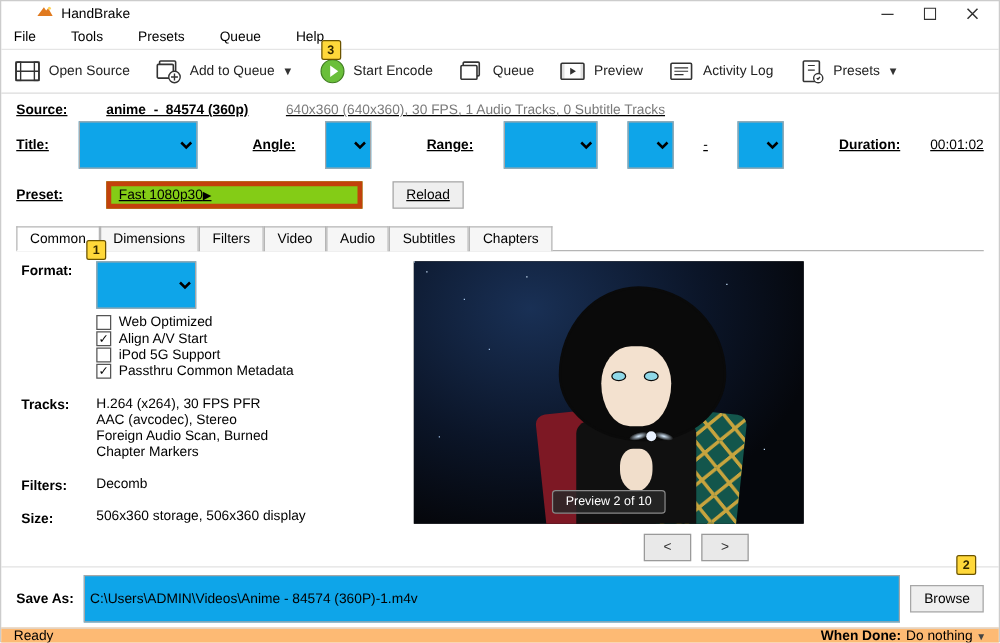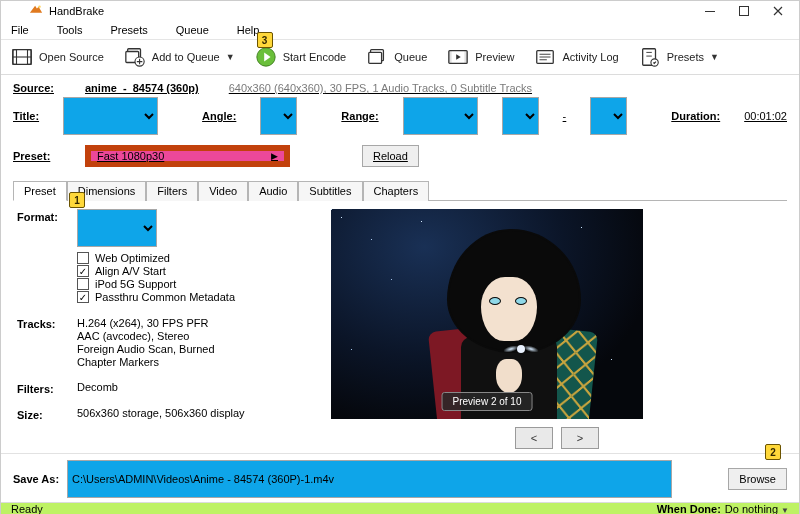--- a/index.html
+++ b/index.html
@@ -15,22 +15,22 @@
   .tbtn { display: flex; align-items: center; gap: 6px; padding: 4px 10px; color: #222; }
   .tbtn .ticon { width: 22px; height: 22px; display: inline-flex; align-items: center; justify-content: center; }
   .tlabel { white-space: nowrap; }
   .tcaret { font-size: 9px; color: #333; }
   .callout { position: absolute; width: 16px; height: 16px; background: #ffd83a; border: 1px solid #6b5300; border-radius: 2px; display: flex; align-items: center; justify-content: center; font-weight: 600; font-size: 10px; color: #332800; }
   .section { padding: 4px 12px; }
   .row { display: flex; align-items: center; gap: 24px; margin: 3px 0; text-decoration: underline; }
   .lbl { font-weight: 700; display: inline-block; }
   .subtle { color: #7a7a7a; }
   select, input[type=text] { border: 1px solid #a7a7a7; background: #0ea5e9; height: 20px; padding: 18px 4px; font-family: inherit; }
-  button.wbtn { border: 1px solid #a7a7a7; background: #efefef; height: 22px; padding: 2px 10px; font-family: inherit; margin-left: 48px; }
-  .presetbox { display: inline-flex; align-items: center; border: 6px solid #c2410c; background: #ec4899; height: 22px; width: 205px; padding: 0 6px; justify-content: space-between; }
+  button.wbtn { border: 1px solid #a7a7a7; background: #efefef; height: 22px; padding: 2px 10px; font-family: inherit; }
+  .presetbox { display: inline-flex; align-items: center; border: 4px solid #c2410c; background: #84cc16; height: 22px; width: 205px; padding: 0 6px; justify-content: flex-start; }
   .tabs { display: flex; border-bottom: 1px solid #b5b5b5; margin: 6px 12px 0 12px; position: relative; }
   .tab { border: 1px solid #b5b5b5; border-bottom: none; padding: 3px 10px; background: #f6f6f6; margin-right: 0px; position: relative; top: 1px; }
   .tab.active { background: #fff; border-bottom: 1px solid #fff; }
   .tabbody { margin: 0 12px; border: none; padding: 8px 4px 4px 4px; display: flex; gap: 14px; }
   .leftcol { width: 300px; }
   .fieldrow { display: flex; align-items: flex-start; margin-bottom: 4px; }
   .fieldrow .flabel { width: 60px; font-weight: 700; padding-top: 2px; }
   .chk { display: flex; align-items: center; gap: 6px; margin: 1px 0 1px 0; padding-left: 0; }
   .chkbox { width: 12px; height: 12px; border: 1px solid #555; display: inline-flex; align-items: center; justify-content: center; font-size: 10px; }
   .trackline { margin: 1px 0; }
@@ -51,21 +51,21 @@
      linear-gradient(-45deg, transparent 46%, #e7b23c 46% 54%, transparent 54%) 0 0/22px 22px; opacity:.85; }
   .pv-hand { position:absolute; left:165px; top:150px; width:26px; height:34px; background:#f1decb; border-radius: 40% 40% 50% 50%; }
   .pv-fly { position:absolute; left:186px; top:136px; width:8px; height:8px; background:#eaf2ff; border-radius:50%; filter: blur(0.4px); }
   .pv-fly.wings::before,.pv-fly.wings::after{content:"";position:absolute;width:16px;height:6px;background:radial-gradient(#d8ecff,transparent 70%);top:1px;border-radius:50%;}
   .pv-fly.wings::before{left:-14px;transform:rotate(-15deg);} .pv-fly.wings::after{left:6px;transform:rotate(15deg);}
   .pvlabel { position: absolute; left: 50%; bottom: 8px; transform: translateX(-50%); background: rgba(40,40,40,.85); color: #fff; padding: 3px 10px; border: 1px solid #888; border-radius: 3px; font-size: 10px; }
   .pvnav { display: flex; gap: 8px; justify-content: center; margin-top: 8px; }
   .pvnav button { width: 38px; height: 22px; border: 1px solid #9a9a9a; background: #e9e9e9; color:#333; }
   .saveas { display: flex; align-items: center; gap: 8px; padding: 6px 12px 4px 12px; border-top: 1px solid #e2e2e2; position: relative; }
   .saveas input { flex: 1; }
-  .statusbar { display: flex; align-items: flex-start; height: 22px; padding: 0 10px; border-top: 1px solid #dcdcdc; background: #bef264; }
+  .statusbar { display: flex; align-items: flex-start; height: 22px; padding: 0 10px; border-top: 1px solid #dcdcdc; background: #fdba74; }
   .statusbar .spacer { flex: 1; }
   .dd-arrow { font-size: 8px; color: #444; margin-left: 3px; }
 </style>
 </head>
 <body>
 
 <div class="win">
 
   <div class="titlebar">
     <span class="app-icon">
@@ -204,21 +204,21 @@
       <span class="lbl" style="width:48px">Preset:</span>
       <span class="presetbox">
         <span>Fast 1080p30</span>
         <span style="font-size:9px">▶</span>
       </span>
       <button class="wbtn">Reload</button>
     </div>
   </div>
 
   <div class="tabs">
-    <div class="tab active">Preset</div>
+    <div class="tab active">Common</div>
     <div class="tab">Dimensions</div>
     <div class="tab">Filters</div>
     <div class="tab">Video</div>
     <div class="tab">Audio</div>
     <div class="tab">Subtitles</div>
     <div class="tab">Chapters</div>
     <span class="callout" style="top:12px; left:56px;">1</span>
   </div>
 
   <div class="tabbody">

